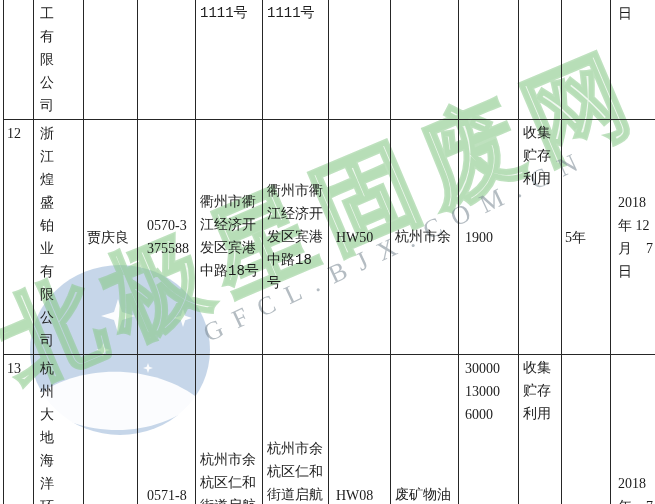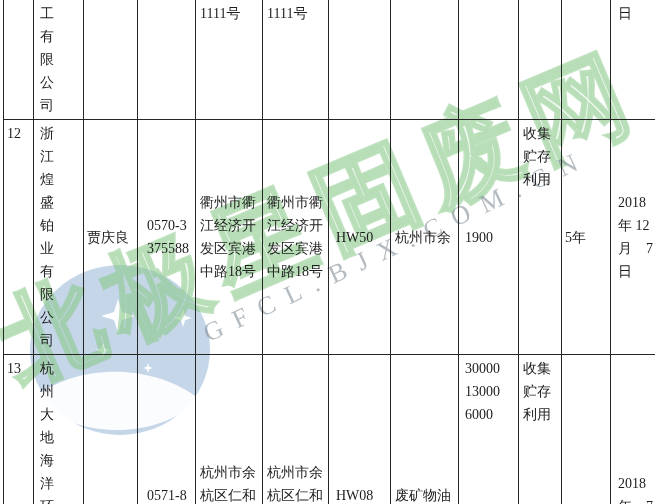--- a/index.html
+++ b/index.html
@@ -27,21 +27,21 @@
     position:absolute; left:3px; top:0; z-index:1;
     border-collapse:collapse; table-layout:fixed; width:655px; background:transparent;
   }
   td {
     border:1px solid #262626; font-size:14px; line-height:23px; padding:2px 3px;
     vertical-align:middle; text-align:left; white-space:pre-line; overflow:hidden;
   }
   tr.r0 td { border-top:none; }
   .va-t { vertical-align:top; }
   .ta-l { text-align:left; }
-  .pl4 { padding-left:4px; } .pl6 { padding-left:6px; }
+  .pl4 { padding-left:4px;font-family:Liberation Mono, monospace; } .pl6 { padding-left:6px; }
   .pl7 { padding-left:7px; } .pl9 { padding-left:9px; }
 </style>
 </head>
 <body>
 
 <div class="page">
 
   <div class="wm">
     <svg class="wm-logo" width="200" height="185" viewBox="0 0 200 185">
       <ellipse cx="92" cy="90" rx="90" ry="85" fill="rgba(141,174,211,0.50)"></ellipse>

